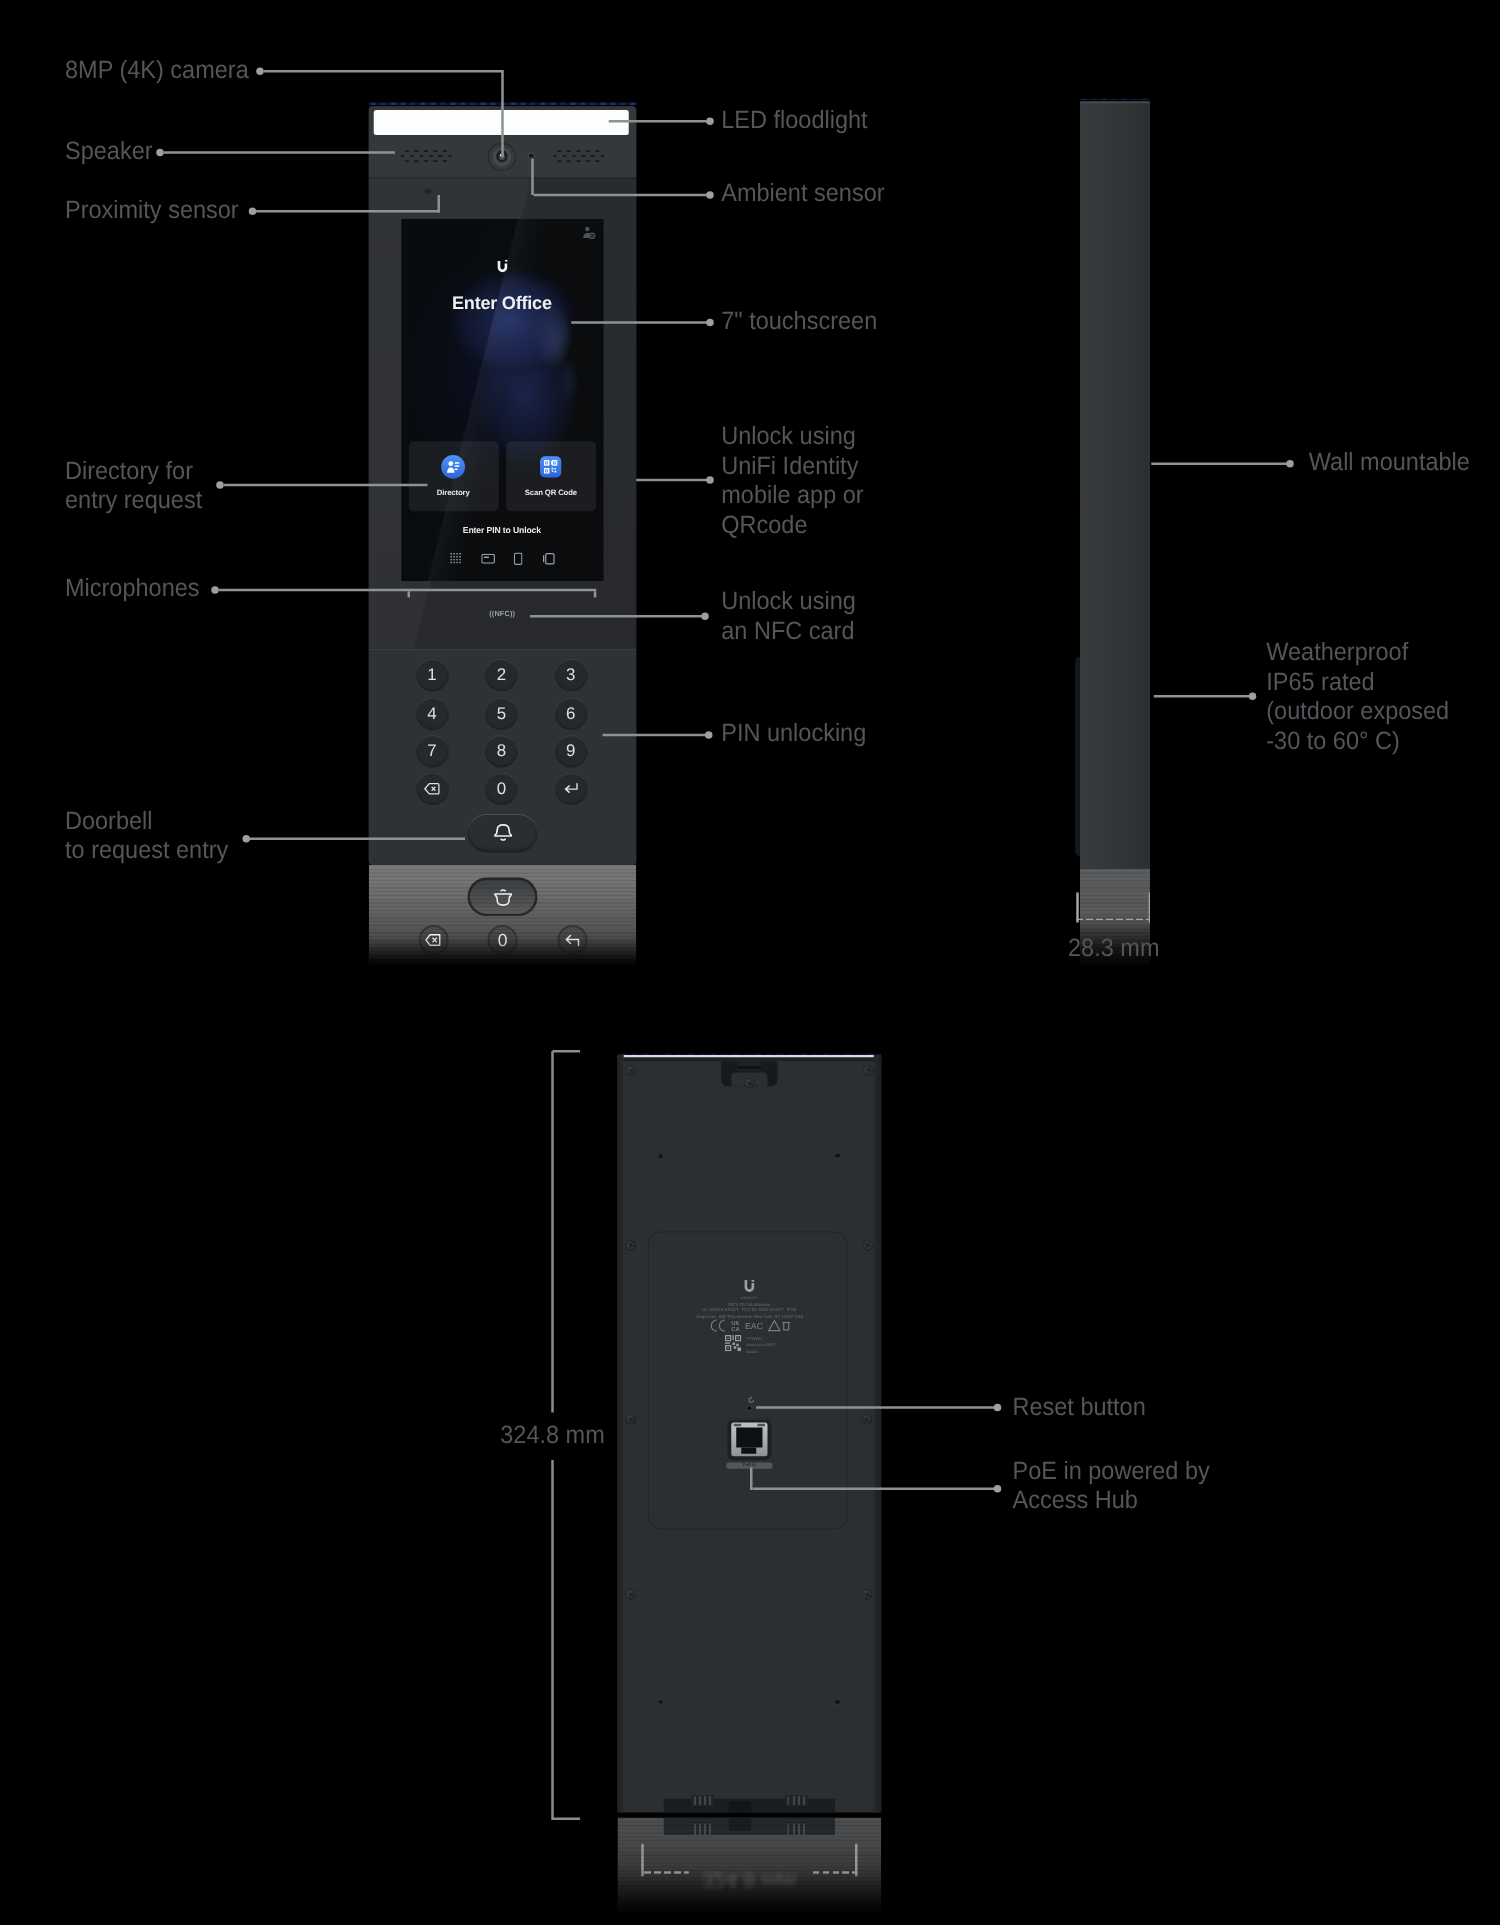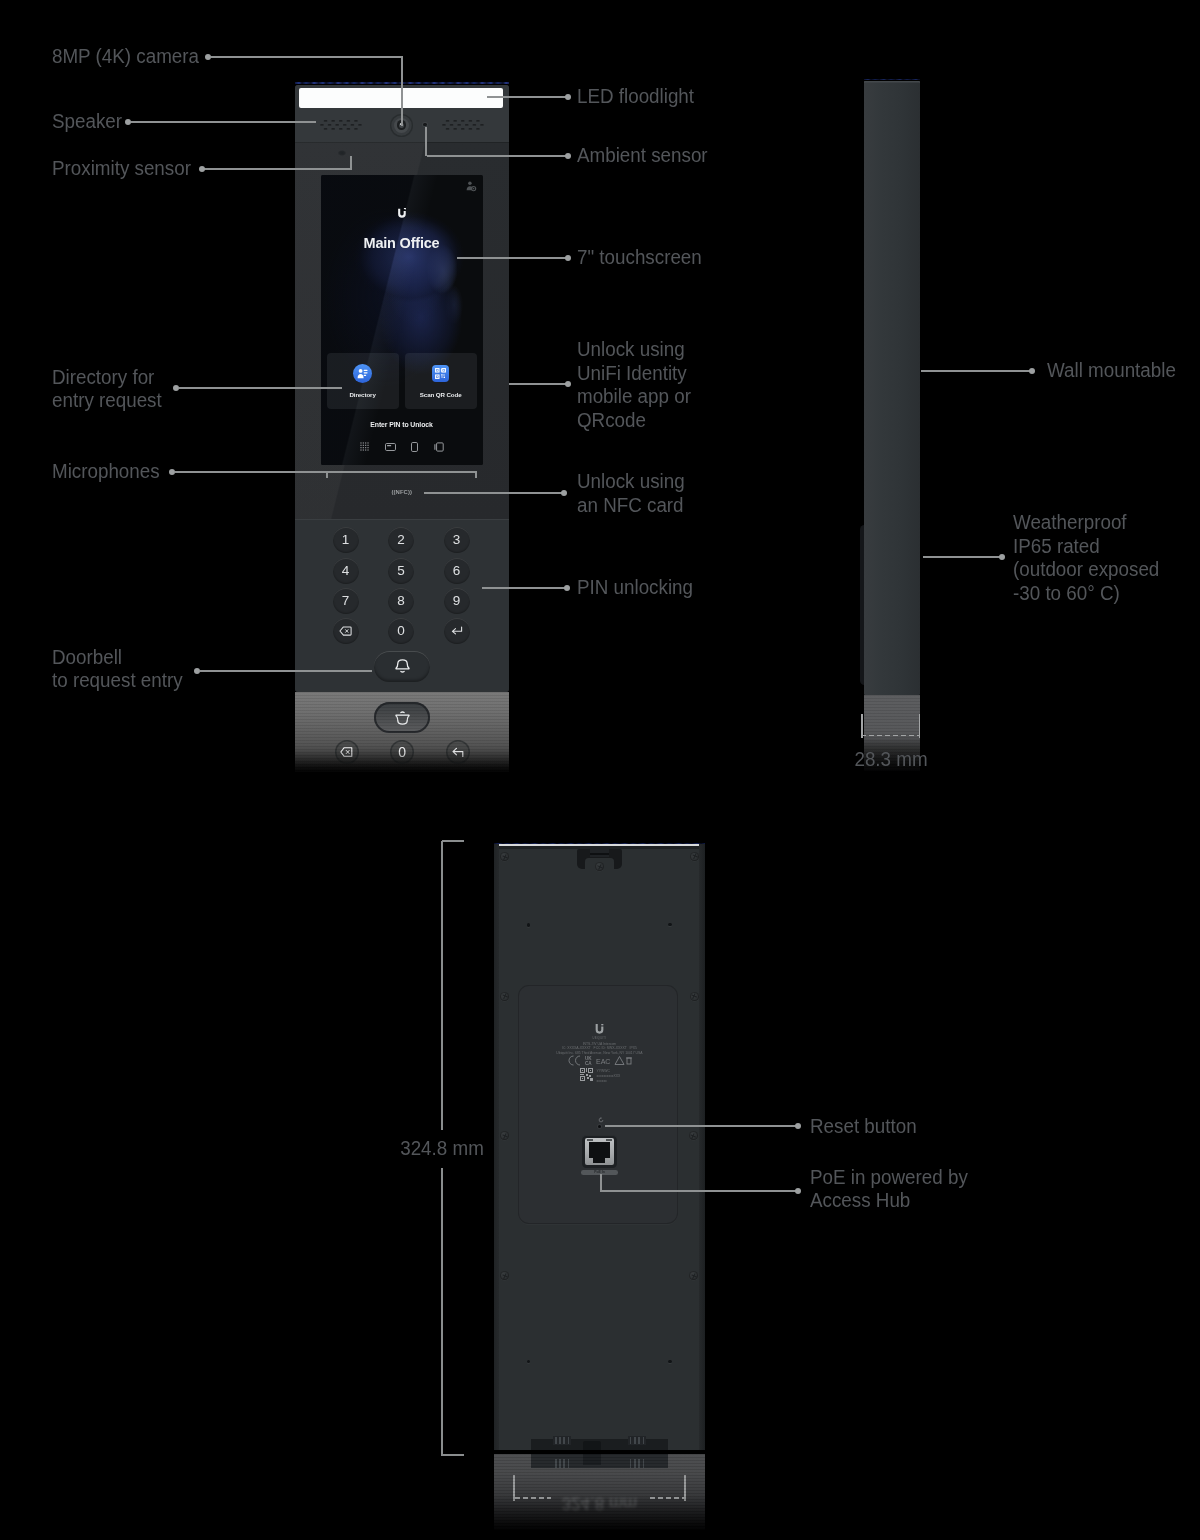--- a/index.html
+++ b/index.html
@@ -107,21 +107,21 @@
       <path d="M0.6 9.3 C0.6 6.6 2.1 5.3 3.9 5.3 C5 5.3 5.9 5.7 6.5 6.4 L5.9 9.3 Z" fill="#4e5255"></path>
       <circle cx="7.6" cy="7.6" r="2.1" fill="none" stroke="#4e5255" stroke-width="1.15"></circle>
       <circle cx="7.6" cy="7.6" r="0.8" fill="#4e5255"></circle>
     </svg>
 
     <svg class="abs" style="left:76.6px;top:33.4px;" width="10" height="11" viewBox="0 0 10.5 11.5">
       <path d="M1.2 0.8 L1.2 6.2 A4 4 0 0 0 9.2 6.2 L9.2 3 L7 3 L7 6.1 A1.8 1.8 0 0 1 3.4 6.1 L3.4 0.8 Z" fill="#eff1f3"></path>
       <rect x="7.3" y="-0.3" width="2.1" height="1.6" rx="0.3" fill="#eff1f3" transform="rotate(14 8.3 0.5)"></rect>
     </svg>
 
-    <div class="abs" style="left:0;top:60px;width:162px;text-align:center;color:#eef0f2;font-size:14.5px;font-weight:bold;letter-spacing:-0.2px;">Main Office</div>
+    <div class="abs" style="left:0;top:60px;width:162px;text-align:center;color:#eef0f2;font-size:14.5px;font-weight:bold;letter-spacing:-0.2px;">Enter Office</div>
 
     <div class="abs" style="left:6px;top:178.2px;width:72.2px;height:55.5px;border-radius:4px;background:rgba(205,215,235,0.085);"></div>
     <div class="abs" style="left:84px;top:178.2px;width:72.4px;height:55.5px;border-radius:4px;background:rgba(205,215,235,0.085);"></div>
 
     <div class="abs" style="left:32.4px;top:189.2px;width:19px;height:19px;border-radius:50%;background:linear-gradient(180deg,#4e94f5 0%,#2d64da 100%);"></div>
     <svg class="abs" style="left:36.4px;top:193.2px;" width="11" height="11" viewBox="0 0 11 11">
       <circle cx="3.6" cy="2.9" r="1.9" fill="#fff"></circle>
       <path d="M0.6 10.2 C0.6 7.4 2 6 3.6 6 C5.2 6 6.6 7.4 6.6 10.2 Z" fill="#fff"></path>
       <rect x="6.6" y="1.7" width="4" height="1.25" rx="0.6" fill="#fff"></rect>
       <rect x="6.6" y="4.2" width="4" height="1.25" rx="0.6" fill="#fff"></rect>

